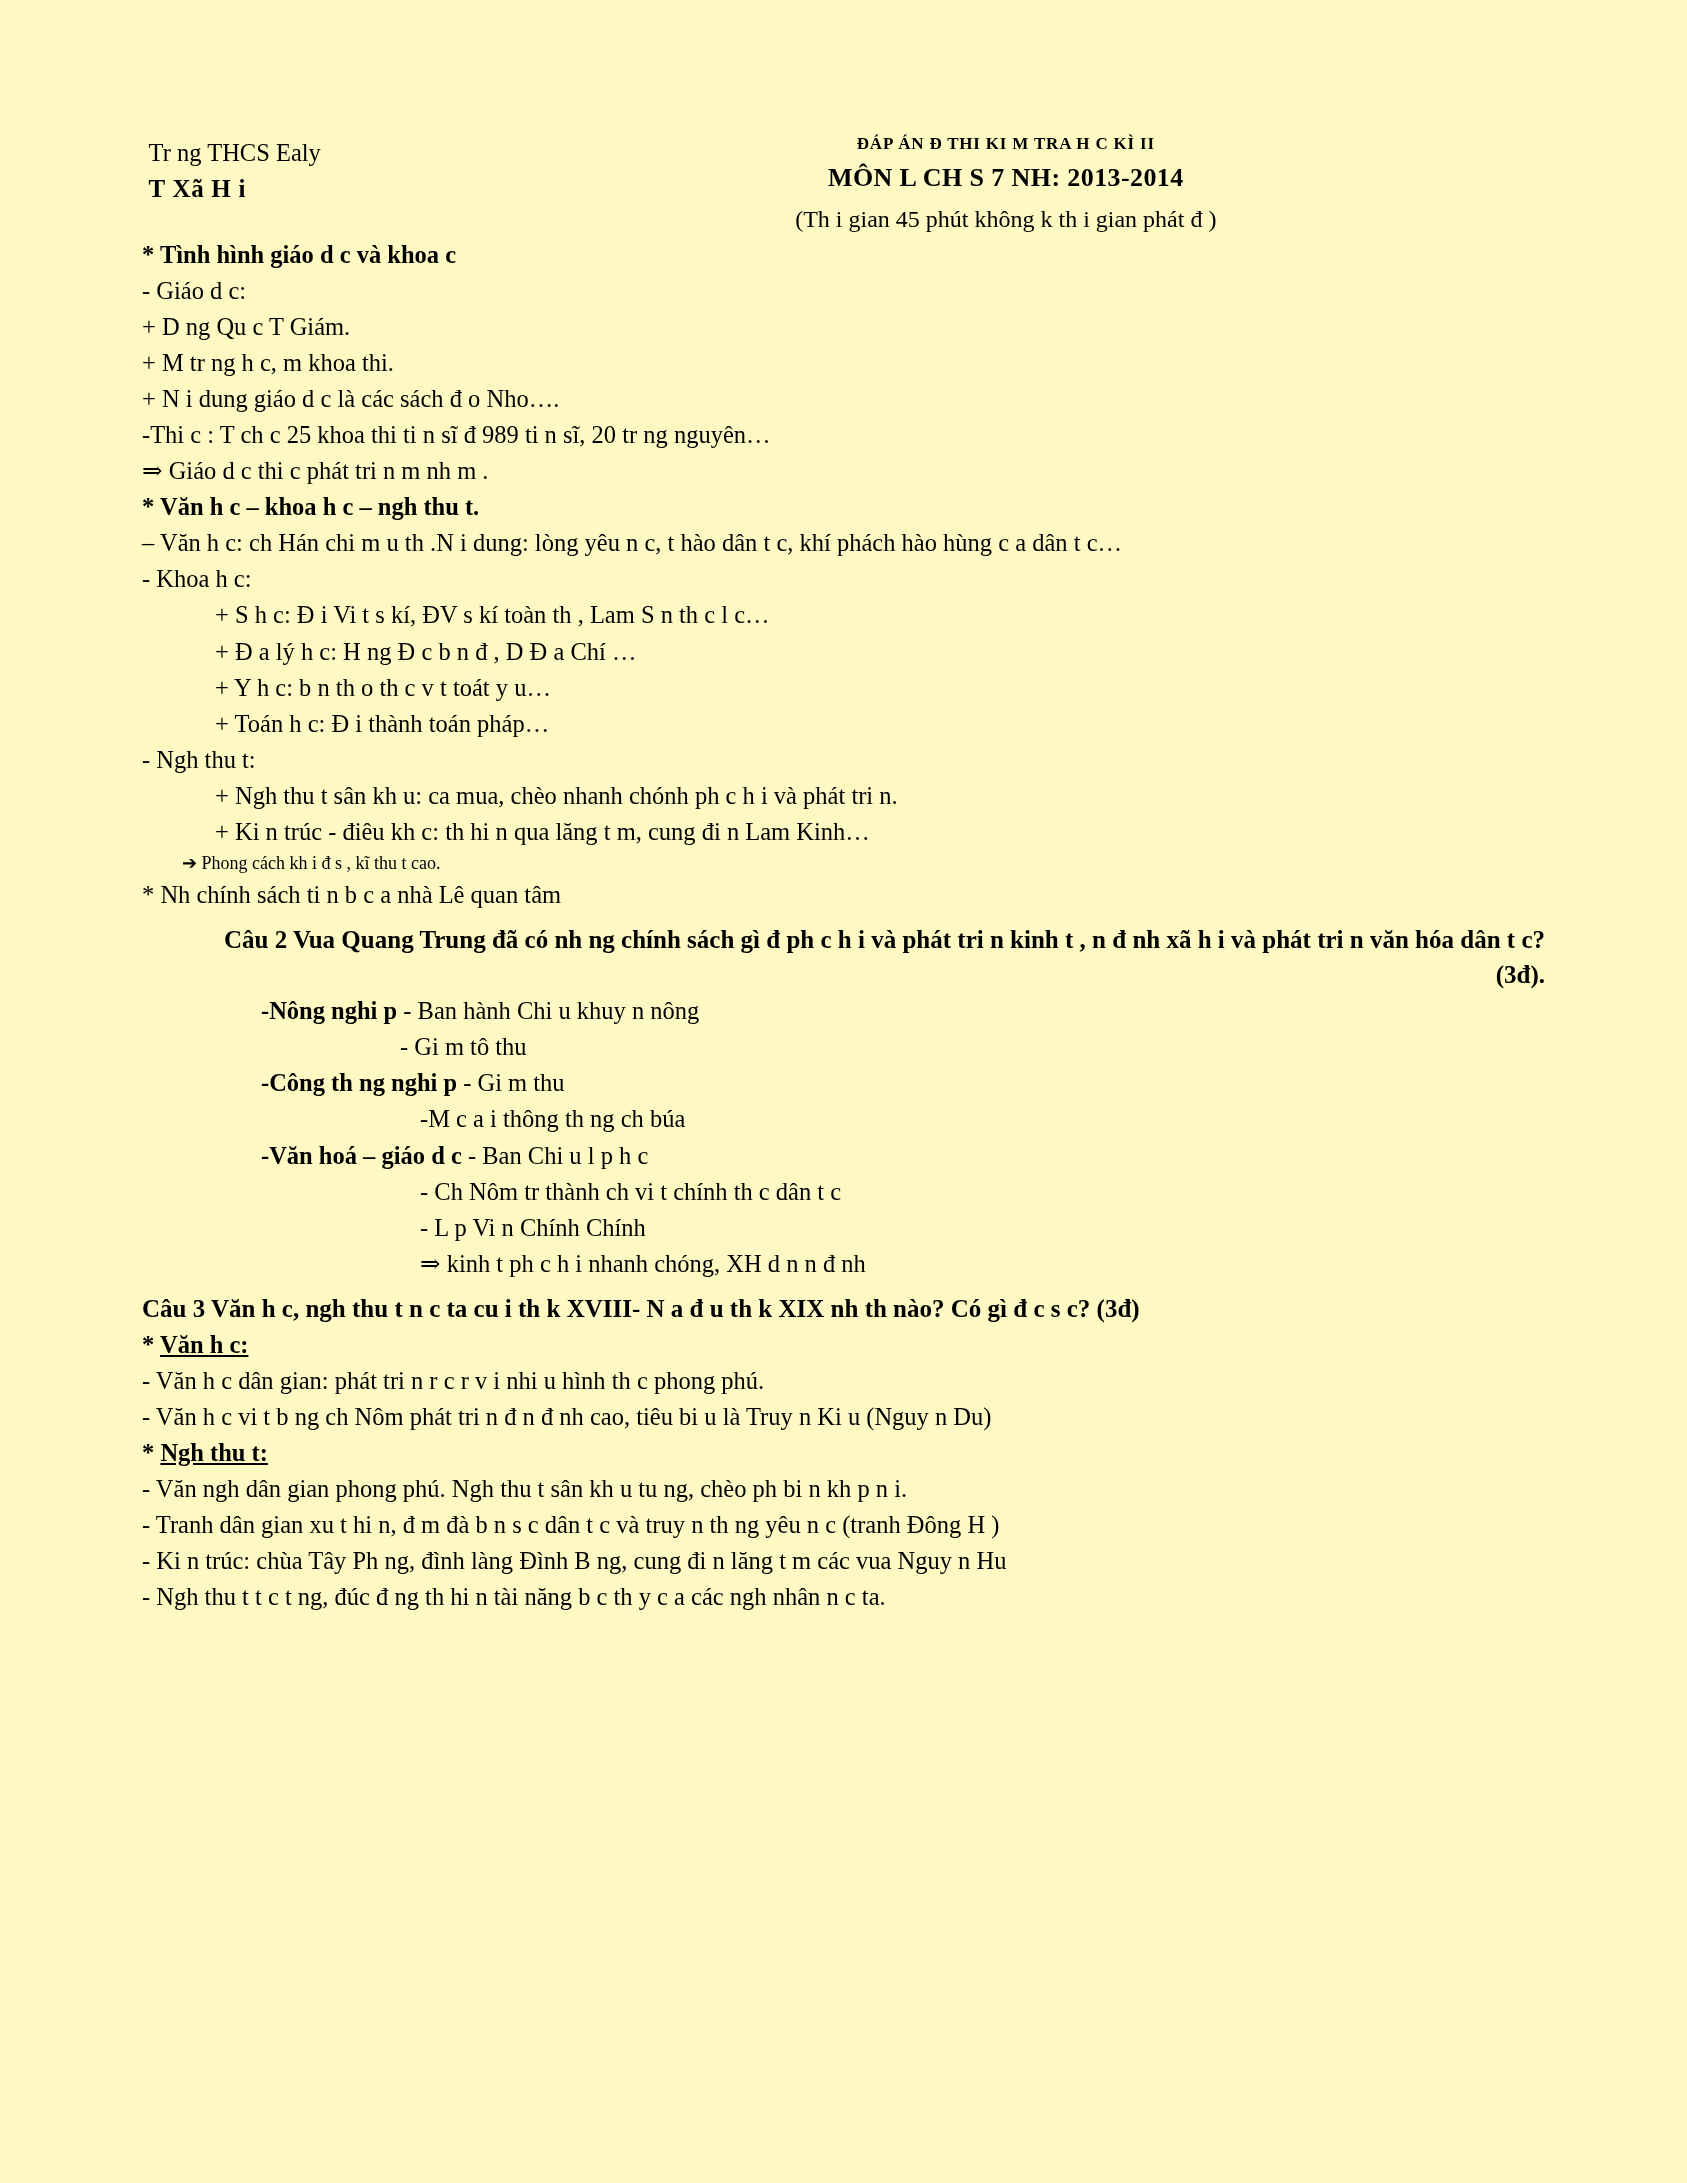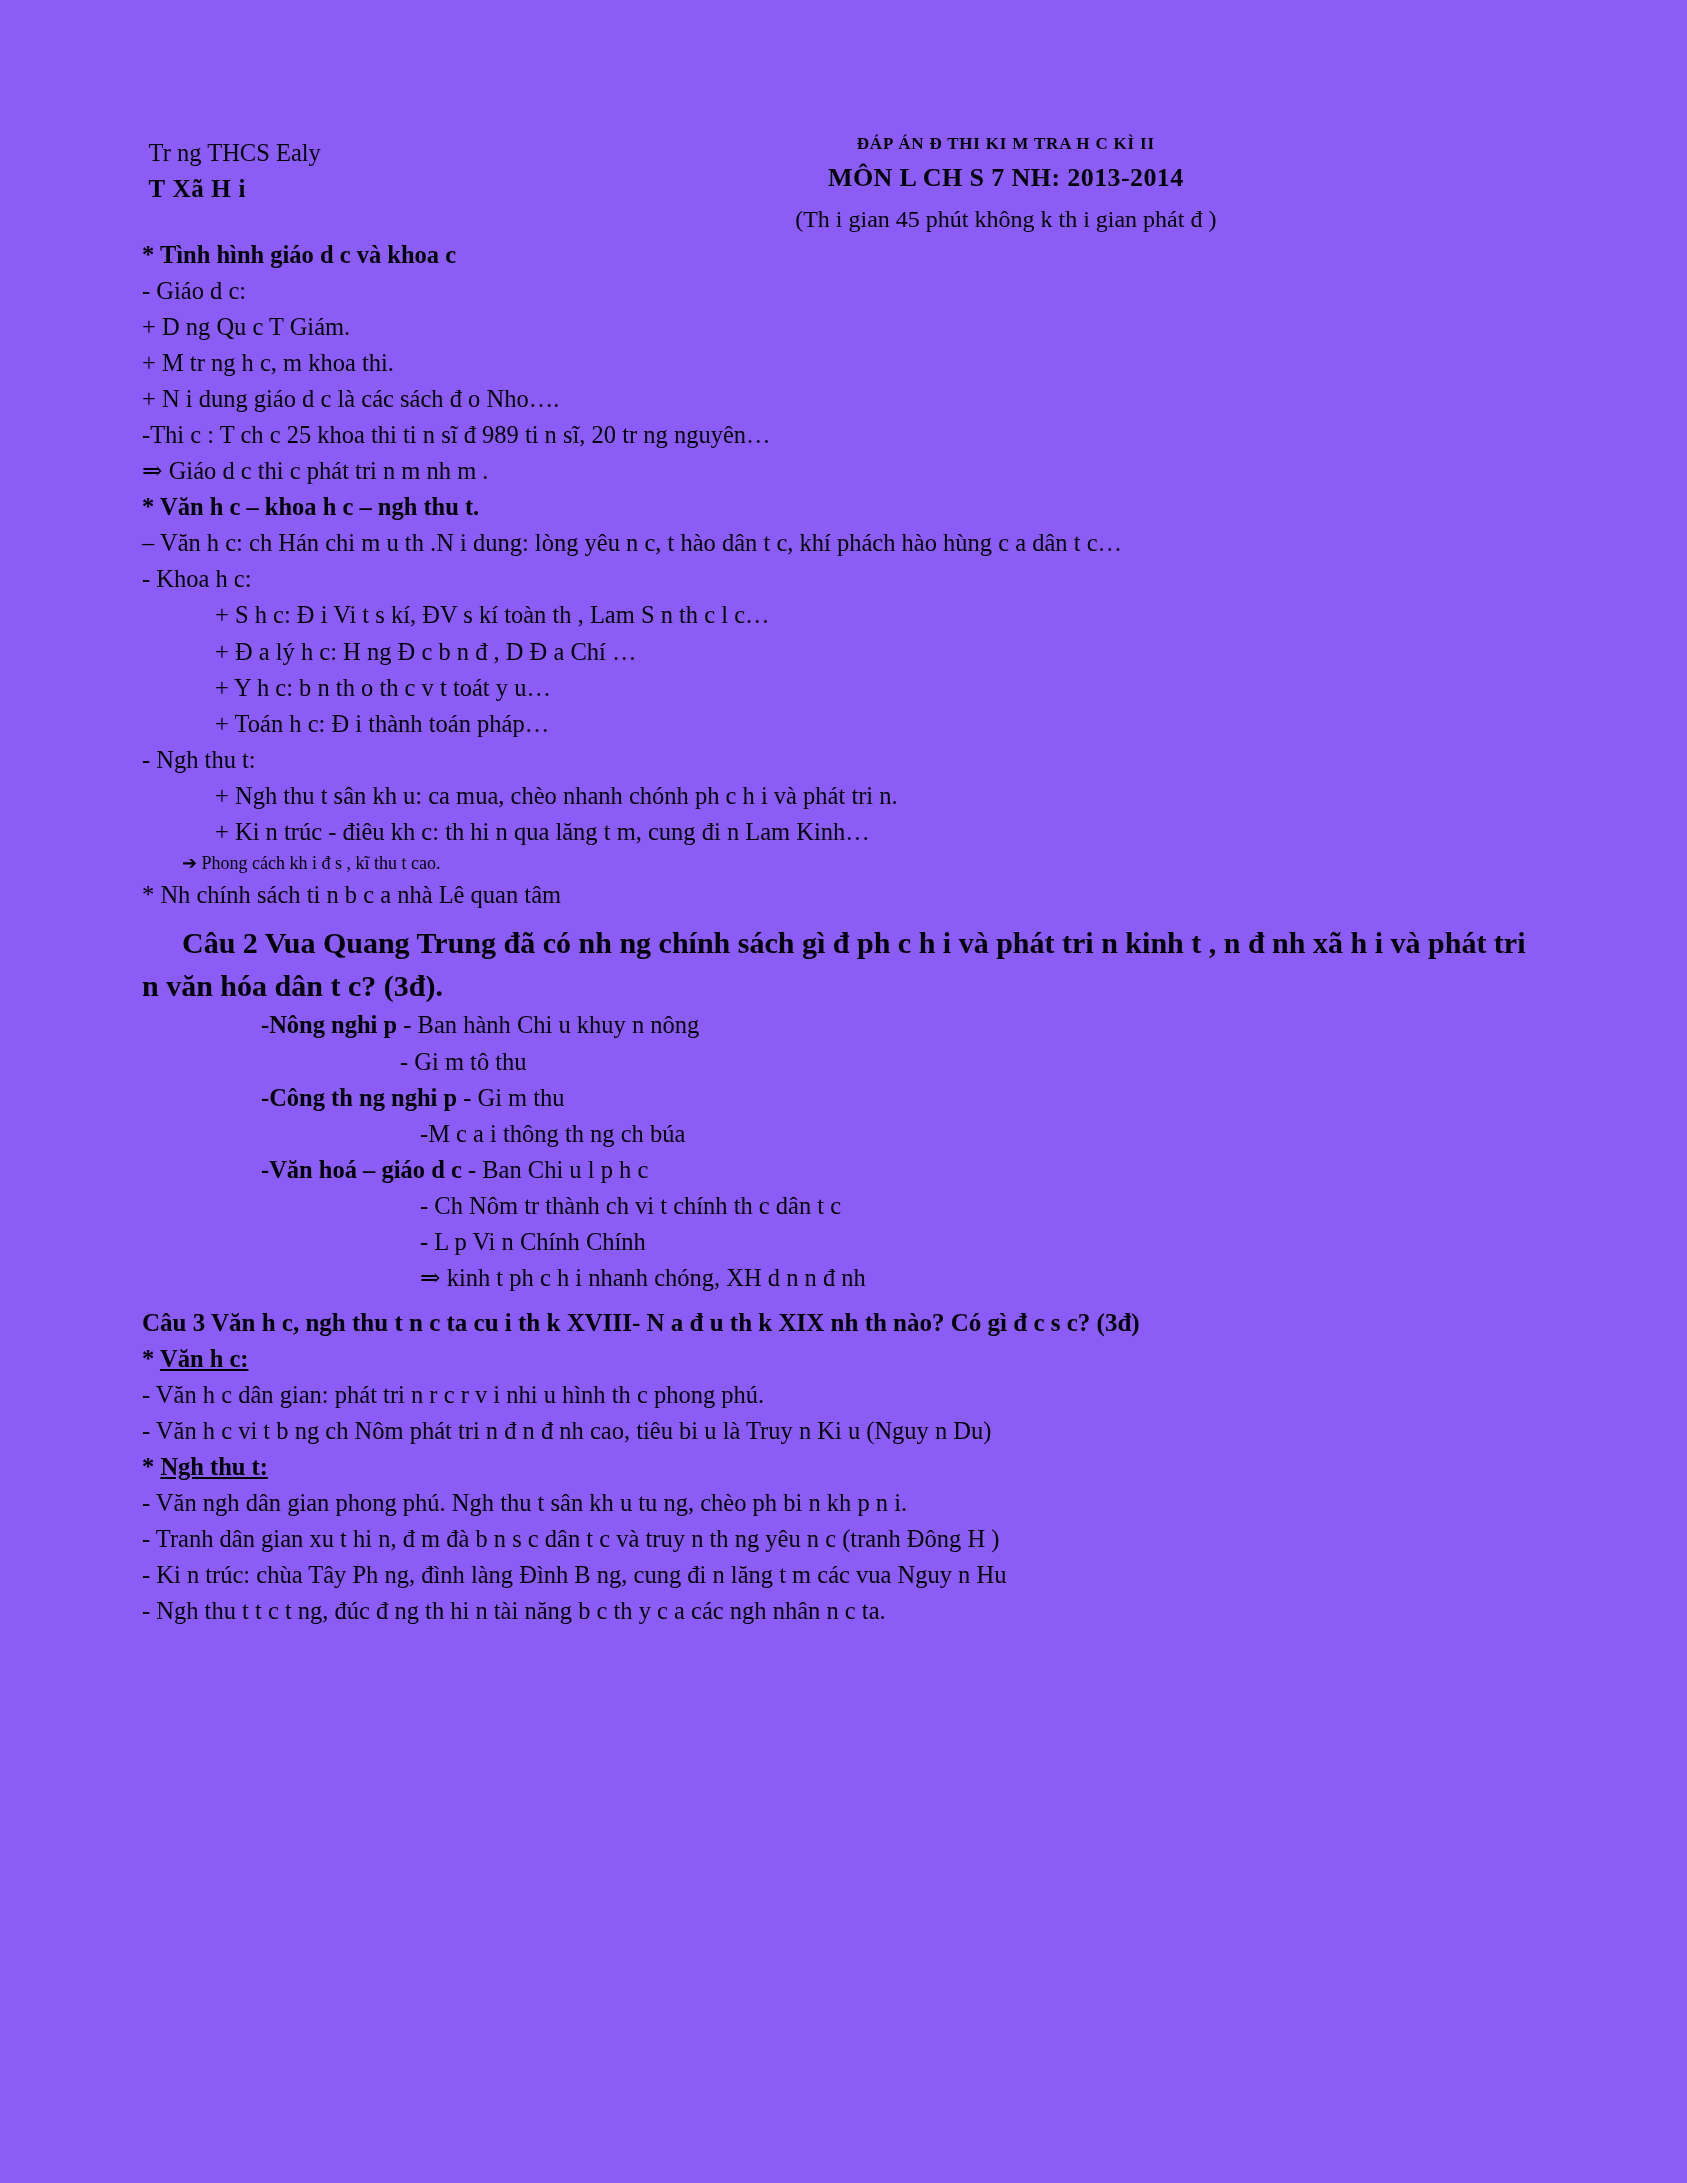--- a/index.html
+++ b/index.html
@@ -9,21 +9,21 @@
   }
   body {
     font-family: "Liberation Serif", "DejaVu Serif", serif;
     color: #000000;
   }
   .page {
     width: 1687px;
     height: 2183px;
     box-sizing: border-box;
     padding: 132px 142px 0 142px;
-    background: #8b5cf6;
+    background: #fef9c3;
     position: relative;
   }
   .doc {
     font-size: 24.5px;
     line-height: 1.42;
   }
   
   .header-row {
     display: flex;
     align-items: flex-start;
@@ -63,23 +63,24 @@
     margin-top: 5.3px;
   }
 
   .q-head {
     font-weight: bold;
     font-size: 25px;
     margin-top: 9.3px;
   }
   .q-head-indent {
     font-weight: bold;
-    font-size: 30px;
+    font-size: 25px;
     margin-top: 9.3px;
     text-indent: 40px;
+    text-align: right;
   }
   .line {
     margin-top: 1.3px;
   }
   .b { font-weight: bold; }
   .u { text-decoration: underline; }
   .ind2 { padding-left: 73px; }
   .ind3 { padding-left: 119px; }
   .ind5 { padding-left: 258px; }
   .ind6 { padding-left: 278px; }

